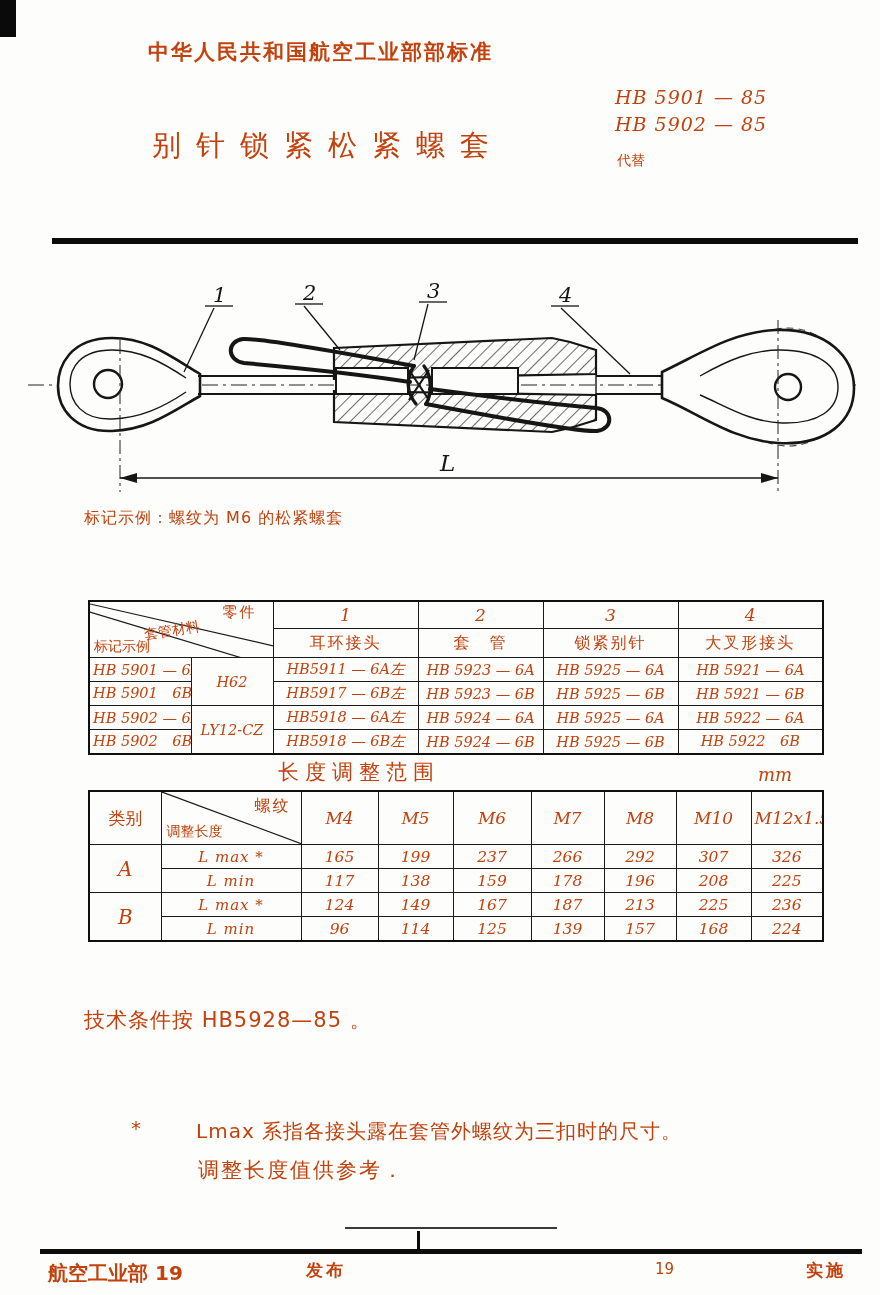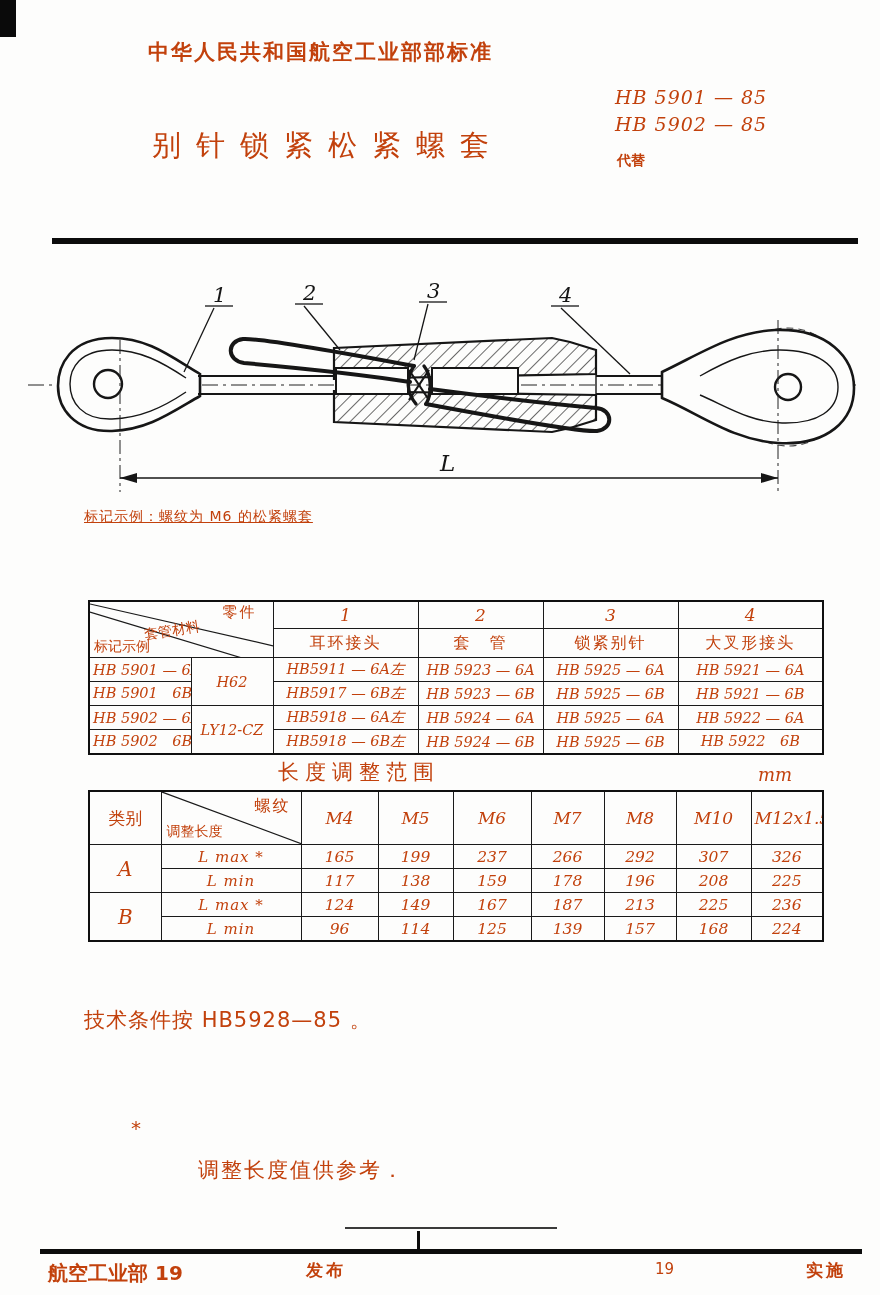--- a/index.html
+++ b/index.html
@@ -4,26 +4,26 @@
 <style>
   html,body{margin:0;padding:0;background:#e8e8e8;}
   .page{position:relative;width:880px;height:1295px;background:#fdfdfc;color:#c2410c;
         font-family:"DejaVu Sans",sans-serif;overflow:hidden;margin:0 auto;}
   .abs{position:absolute;}
   .hand{font-family:"DejaVu Serif",serif;font-style:italic;}
   
   .corner-artifact{left:0;top:0;width:16px;height:37px;background:#0a0a0a;}
   .org{left:148px;top:38px;font-size:21px;font-weight:bold;letter-spacing:2px;}
   .stdno{left:615px;font-size:19px;letter-spacing:1px;white-space:nowrap;}
-  .replaces{left:617px;top:152px;font-size:14px;font-weight:bold;text-align:right;}
+  .replaces{left:617px;top:152px;font-size:14px;font-weight:normal;text-align:right;}
   .doc-title{left:152px;top:126px;font-size:29px;letter-spacing:15px;font-weight:500;white-space:nowrap;}
   .rule-top{left:52px;top:238px;width:806px;height:6px;background:#0c0c0c;}
   
   .drawing{left:0;top:262px;}
-  .marking{left:84px;top:508px;font-size:14px;letter-spacing:1px;text-decoration:underline;}
+  .marking{left:84px;top:508px;font-size:16px;letter-spacing:1px;}
   
   table{border-collapse:collapse;table-layout:fixed;padding-left:40px;}
   td{border:1.6px solid #1a1a1a;padding:0 3px;text-align:center;vertical-align:middle;
      font-size:15px;overflow:hidden;white-space:nowrap;}
   .t1{left:88px;top:600px;width:734px;border:2.6px solid #101010;}
   .t1 .hrow1 td{height:26px;font-size:17px;}
   .t1 .hrow2 td{height:28px;font-size:16px;letter-spacing:2px;}
   .t1 .drow td{height:23px;}
   .t1 .cell-code{font-family:"DejaVu Serif",serif;font-style:italic;font-size:14.5px;letter-spacing:0;}
   td.corner1{position:relative;padding:0;}
@@ -271,20 +271,21 @@
       <td class="hand val">139</td>
       <td class="hand val">157</td>
       <td class="hand val">168</td>
       <td class="hand val">224</td>
     </tr>
   </tbody>
     </table>
 
   <div class="abs technote">技术条件按 HB5928—85 。</div>
   <div class="abs fn-star">*</div>
+  <div class="abs fn-1">Lmax 系指各接头露在套管外螺纹为三扣时的尺寸。</div>
   <div class="abs fn-2">调整长度值供参考．</div>
   <div class="abs fn-rule"></div>
 
   <div class="abs f-rule"></div>
   <div class="abs f-tick"></div>
   <div class="abs f-left">航空工业部 19</div>
   <div class="abs f-pub">发布</div>
   <div class="abs f-no">19</div>
   <div class="abs f-impl">实施</div>
 

